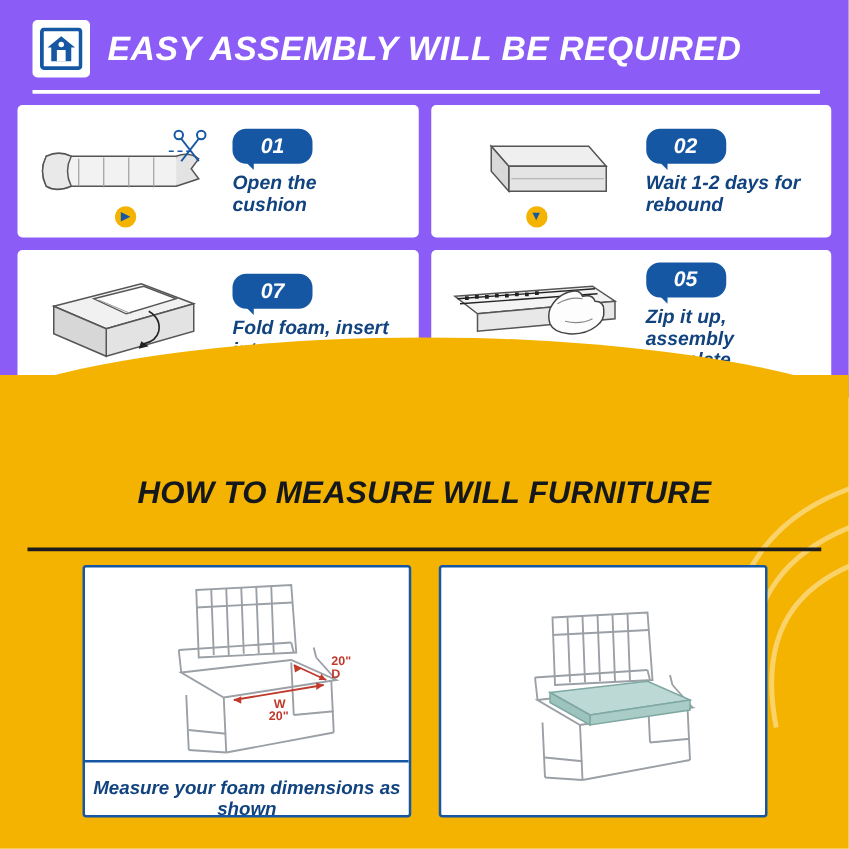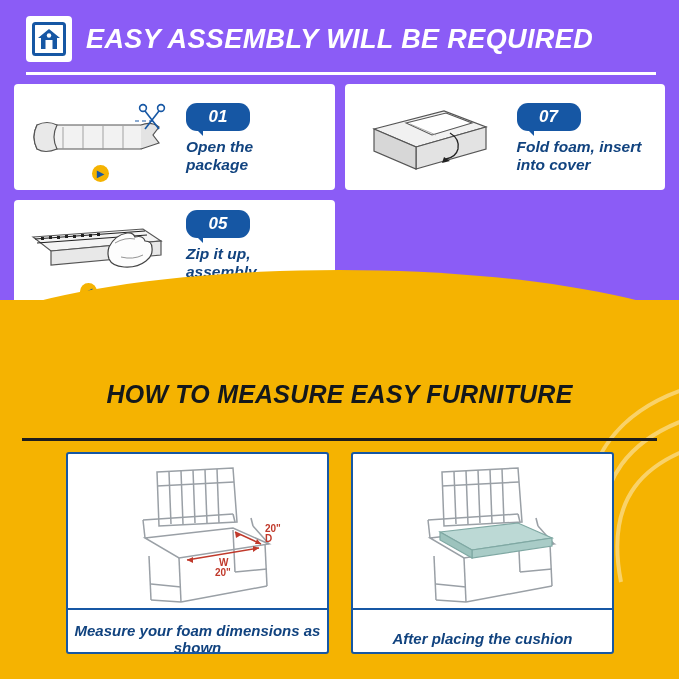--- a/index.html
+++ b/index.html
@@ -279,25 +279,40 @@
               <line x1="122" y1="16" x2="136" y2="34"></line>
               <line x1="136" y1="16" x2="122" y2="34"></line>
               <circle cx="120" cy="13" r="3.4"></circle>
               <circle cx="138" cy="13" r="3.4"></circle>
             </g>
             <line x1="112" y1="26" x2="132" y2="26" stroke="#1657a4" stroke-width="1.2" stroke-dasharray="4 3"></line>
           </svg>
         </div>
         <div class="step-text-wrap">
           <div class="step-num">01</div>
-          <div class="step-label">Open the package</div>
+          <div class="step-label">Open the cushion</div>
         </div>
         <div class="arrow-dot" style="left:78px; bottom:8px;">▶</div>
       </div>
 
+      <div class="step">
+        <div class="step-figure">
+          <svg width="140" height="84" viewBox="0 0 140 84">
+            <path d="M34 22 L112 22 L126 38 L48 38 Z" fill="#efefef" stroke="#555" stroke-width="1.2"></path>
+            <path d="M48 38 L126 38 L126 58 L48 58 Z" fill="#e4e4e4" stroke="#555" stroke-width="1.2"></path>
+            <path d="M34 22 L48 38 L48 58 L34 42 Z" fill="#d9d9d9" stroke="#555" stroke-width="1.2"></path>
+            <line x1="50" y1="48" x2="124" y2="48" stroke="#aaa" stroke-width="0.9"></line>
+          </svg>
+        </div>
+        <div class="step-text-wrap">
+          <div class="step-num">02</div>
+          <div class="step-label">Wait 1-2 days for rebound</div>
+        </div>
+        <div class="arrow-dot" style="left:76px; bottom:8px;">▼</div>
+      </div>
 
       <div class="step">
         <div class="step-figure">
           <svg width="150" height="88" viewBox="0 0 150 88">
             <path d="M20 36 L90 18 L132 34 L62 54 Z" fill="#f1f1f1" stroke="#555" stroke-width="1.2"></path>
             <path d="M62 54 L132 34 L132 56 L62 76 Z" fill="#e3e3e3" stroke="#555" stroke-width="1.2"></path>
             <path d="M20 36 L62 54 L62 76 L20 58 Z" fill="#d7d7d7" stroke="#555" stroke-width="1.2"></path>
             <path d="M52 30 L92 20 L118 30 L78 42 Z" fill="#ffffff" stroke="#555" stroke-width="1.1"></path>
             <path d="M96 40 q10 6 8 16 q-2 8 -12 10" fill="none" stroke="#222" stroke-width="1.3"></path>
             <path d="M90 64 l6 4 l-8 2 z" fill="#222"></path>
@@ -348,21 +363,21 @@
   <div class="yellow-band">
 
     <svg class="swoosh" viewBox="0 0 300 300">
       <g fill="none" stroke="#ffffff" stroke-width="4" opacity="0.75">
         <path d="M300 40 C200 60 150 120 170 230"></path>
         <path d="M300 70 C210 90 168 140 186 236"></path>
         <path d="M300 100 C222 118 186 160 202 242"></path>
       </g>
     </svg>
 
-    <div class="measure-title">HOW TO MEASURE EASY FURNITURE</div>
+    <div class="measure-title">HOW TO MEASURE WILL FURNITURE</div>
     <div class="measure-rule"></div>
 
     <div class="measure-cards">
 
       <div class="measure-card">
         <div class="measure-figure">
           <svg width="230" height="148" viewBox="0 0 230 148">
             <g stroke="#9aa0a6" stroke-width="1.5" fill="none">
 
               <path d="M74 12 L150 8 L154 62 L76 66 Z"></path>
@@ -437,18 +452,17 @@
               <path d="M152 112 L184 109"></path>
             </g>
 
             <g>
               <path d="M72 72 L150 63 L184 78 L104 90 Z" fill="#bcd9d5" stroke="#7fa8a3" stroke-width="1.2"></path>
               <path d="M104 90 L184 78 L184 86 L104 98 Z" fill="#a9ccc7" stroke="#7fa8a3" stroke-width="1.2"></path>
               <path d="M72 72 L104 90 L104 98 L72 80 Z" fill="#9dc3bd" stroke="#7fa8a3" stroke-width="1.2"></path>
             </g>
           </svg>
         </div>
-        <div class="measure-caption">After placing the cushion</div>
       </div>
 
     </div>
   </div>
 </div>
 
 </body></html>

